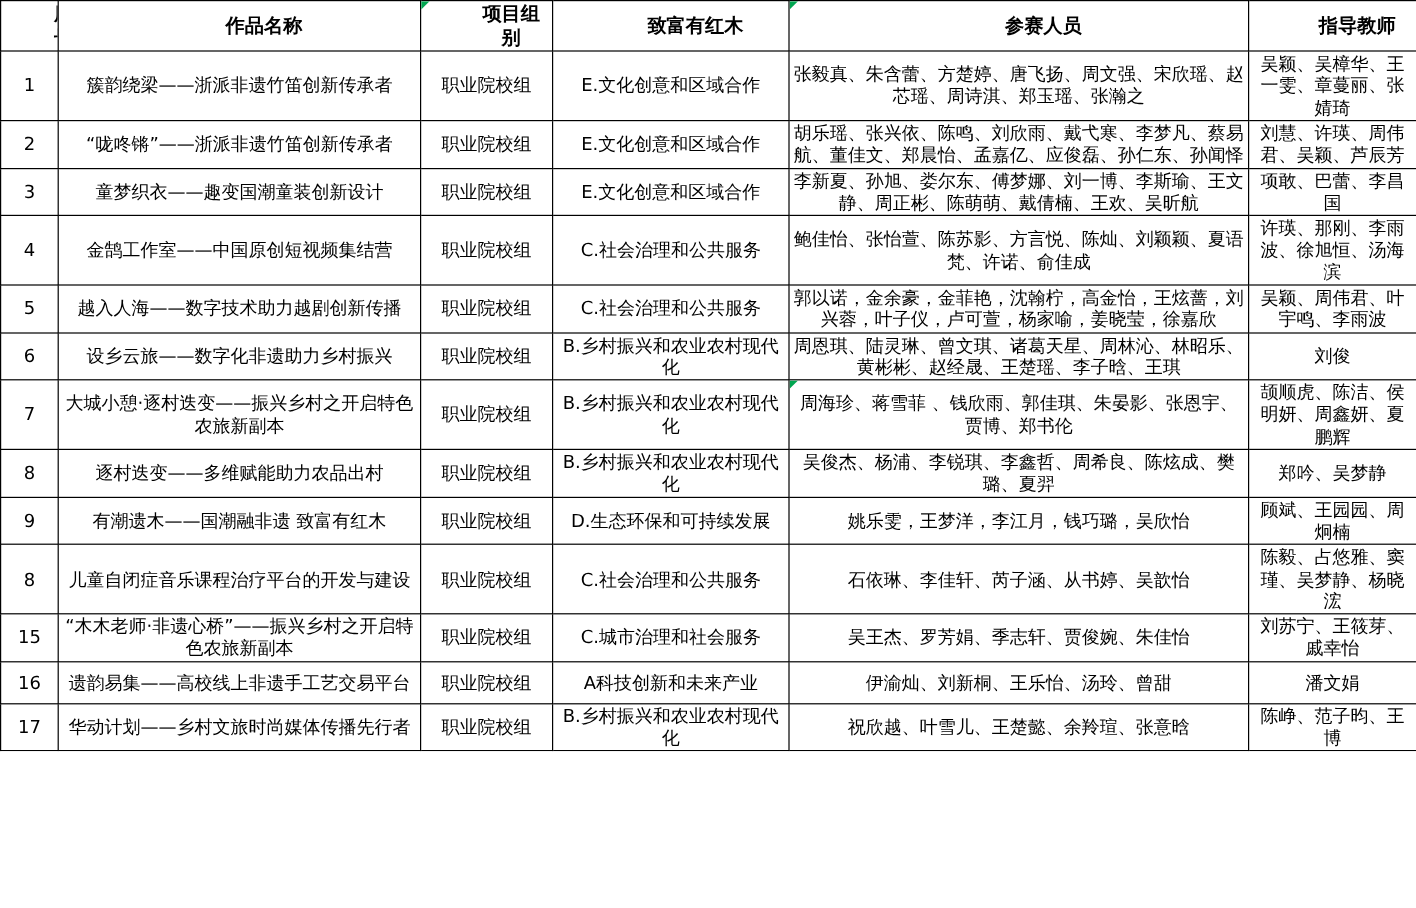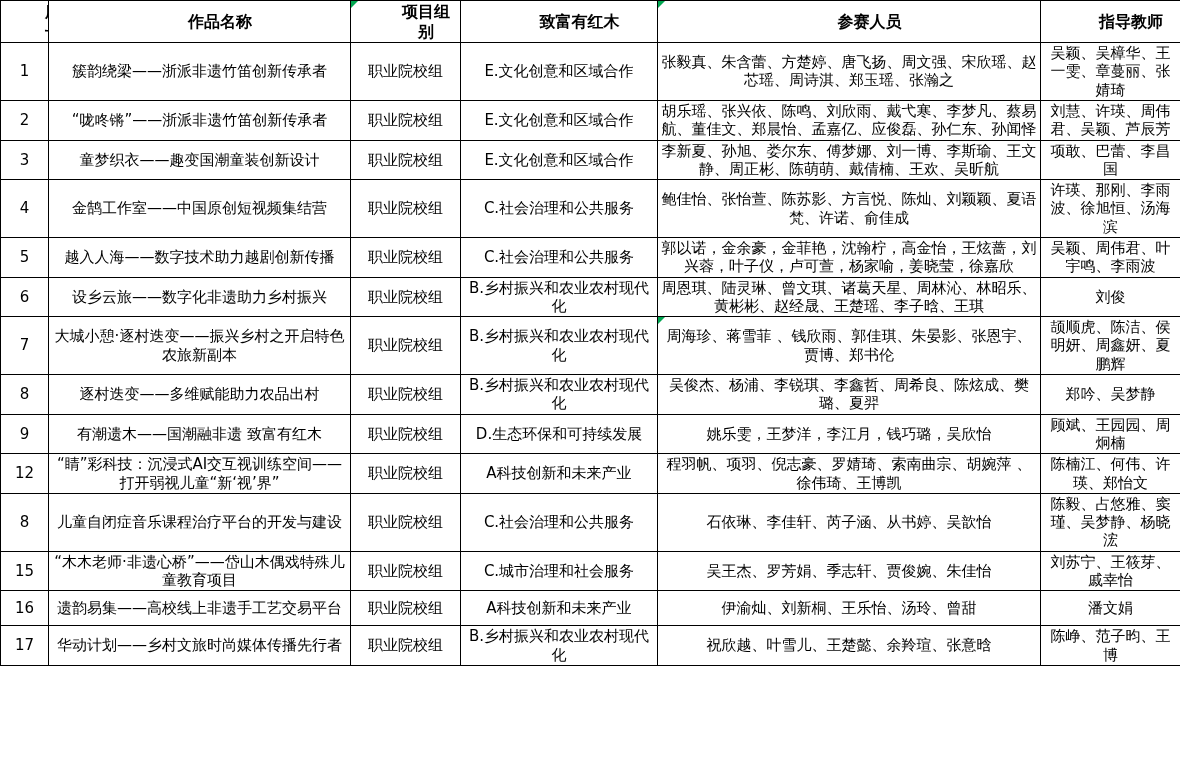--- a/index.html
+++ b/index.html
@@ -134,38 +134,30 @@
       </tr>
       <tr>
         <td class="c-no">9</td>
         <td class="c-title">有潮遗木——国潮融非遗 致富有红木</td>
         <td class="c-group">职业院校组</td>
         <td class="c-category">D.生态环保和可持续发展</td>
         <td class="c-participants">姚乐雯，王梦洋，李江月，钱巧璐，吴欣怡</td>
         <td class="c-teachers">顾斌、王园园、周炯楠</td>
       </tr>
       <tr>
-        <td class="c-no">12</td>
-        <td class="c-title">“睛”彩科技：沉浸式AI交互视训练空间——打开弱视儿童“新‘视’界”</td>
-        <td class="c-group">职业院校组</td>
-        <td class="c-category">A科技创新和未来产业</td>
-        <td class="c-participants">程羽帆、项羽、倪志豪、罗婧琦、索南曲宗、胡婉萍 、徐伟琦、王博凯</td>
-        <td class="c-teachers">陈楠江、何伟、许瑛、郑怡文</td>
-      </tr>
-      <tr>
         <td class="c-no">8</td>
         <td class="c-title">儿童自闭症音乐课程治疗平台的开发与建设</td>
         <td class="c-group">职业院校组</td>
         <td class="c-category">C.社会治理和公共服务</td>
         <td class="c-participants">石依琳、李佳轩、芮子涵、从书婷、吴歆怡</td>
         <td class="c-teachers">陈毅、占悠雅、窦瑾、吴梦静、杨晓浤</td>
       </tr>
       <tr>
         <td class="c-no">15</td>
-        <td class="c-title">“木木老师·非遗心桥”——岱山木偶戏特殊儿童教育项目</td>
+        <td class="c-title">“木木老师·非遗心桥”——振兴乡村之开启特色农旅新副本</td>
         <td class="c-group">职业院校组</td>
         <td class="c-category">C.城市治理和社会服务</td>
         <td class="c-participants">吴王杰、罗芳娟、季志轩、贾俊婉、朱佳怡</td>
         <td class="c-teachers">刘苏宁、王筱芽、戚幸怡</td>
       </tr>
       <tr>
         <td class="c-no">16</td>
         <td class="c-title">遗韵易集——高校线上非遗手工艺交易平台</td>
         <td class="c-group">职业院校组</td>
         <td class="c-category">A科技创新和未来产业</td>

